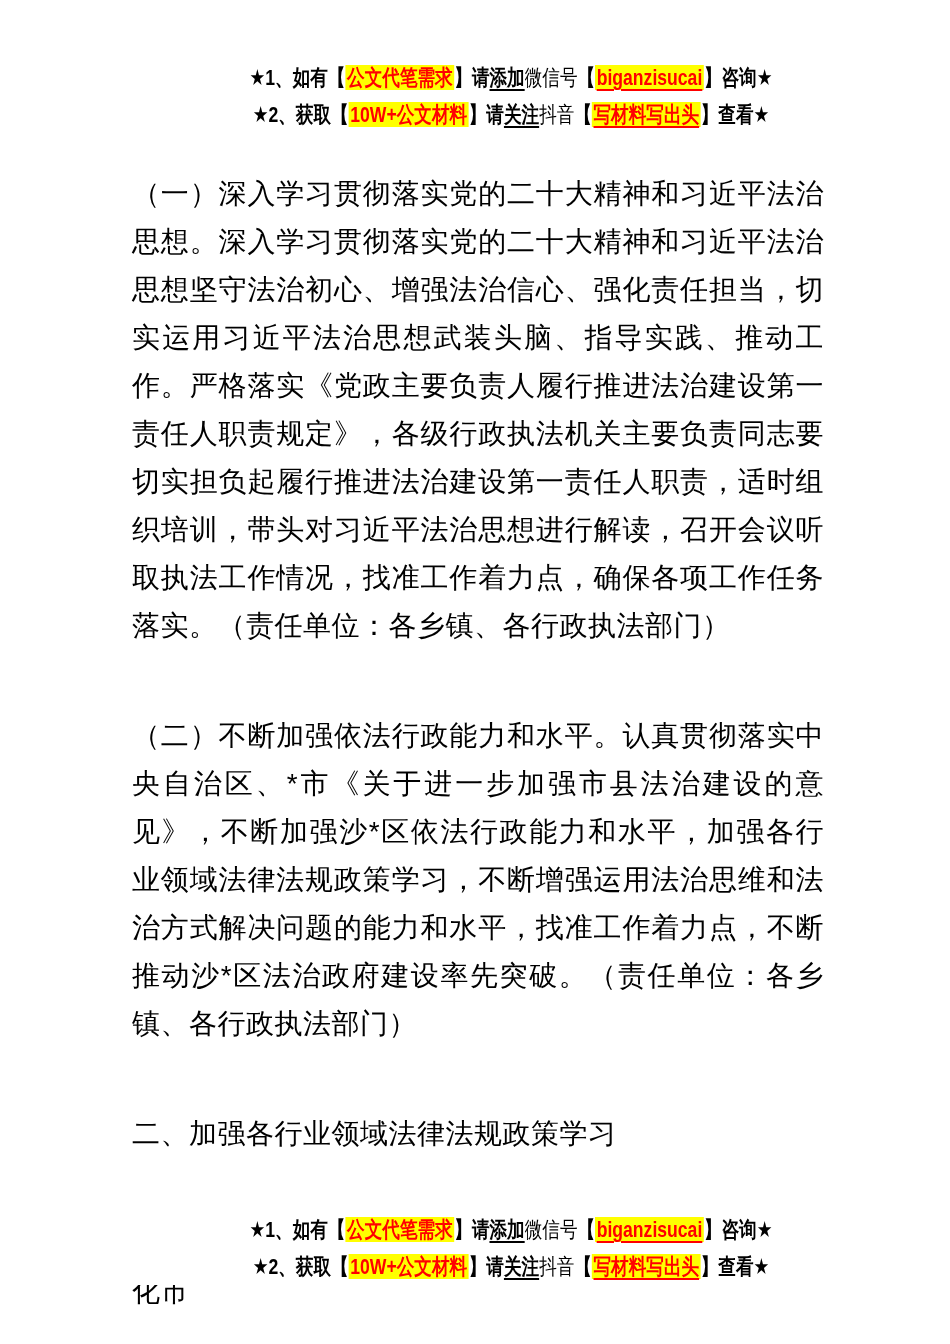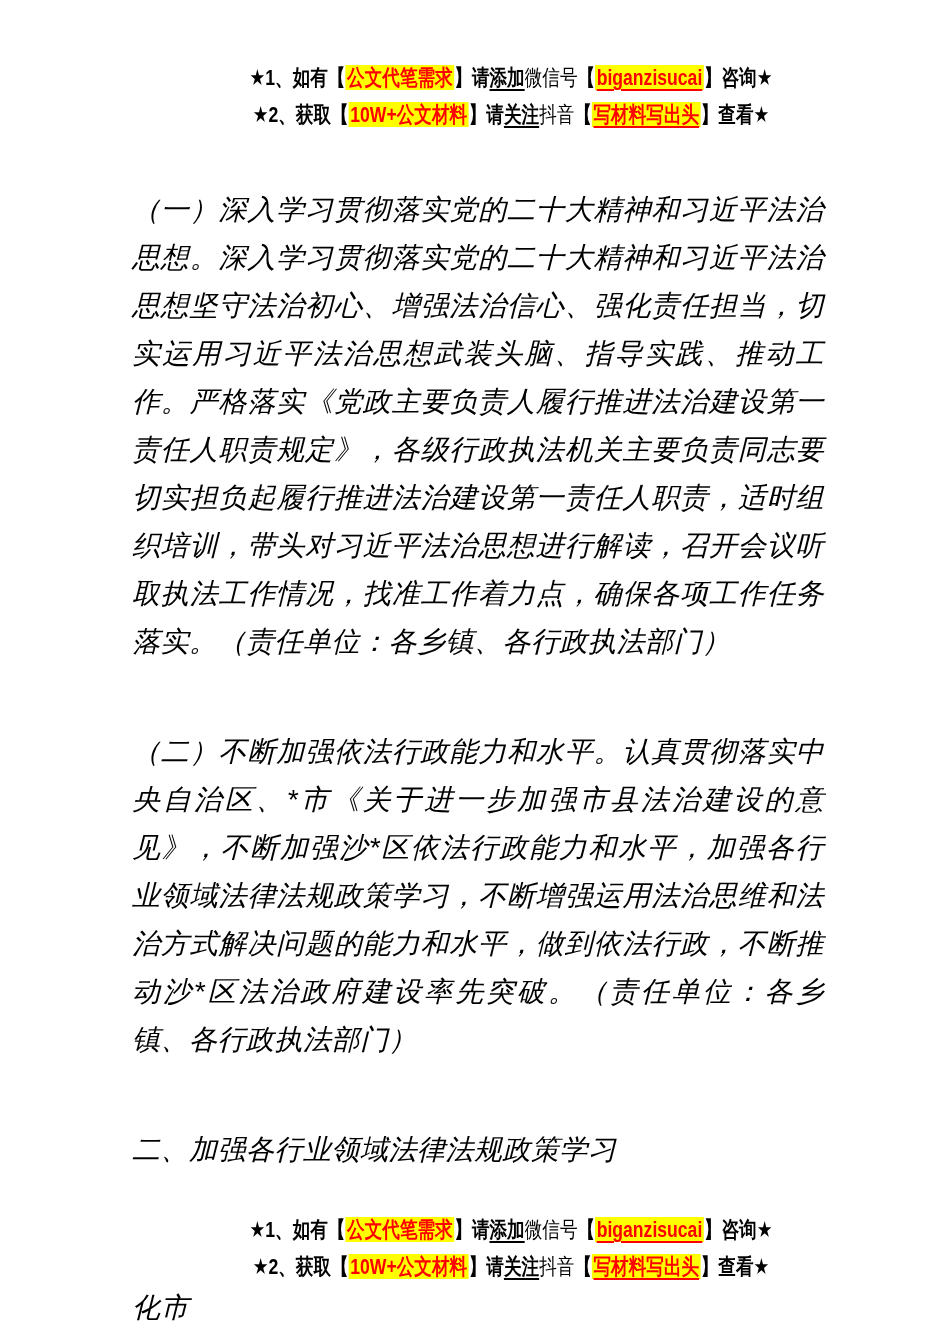--- a/index.html
+++ b/index.html
@@ -37,36 +37,36 @@
   .promo .reg { font-weight:400; }
   
   .content {
     position:absolute;
     left:132px; top:170px; width:692px;
     font-size:28px; line-height:48px;
     text-align:justify;
     text-justify:inter-character;
     letter-spacing:0.5px;
   }
-  .content p { margin:16px 0 62px 0;font-style:italic; }
+  .content p { margin:0 0 62px 0; }
   .content p:last-child { margin-bottom:0; }
 </style>
 </head>
 <body>
 
 <div class="page">
 
   <div class="promo promo-top">
     <div class="line"><span>★1、如有【</span><span class="hl">公文代笔需求</span><span>】请</span><span class="ul">添加</span><span class="reg">微信号</span><span>【</span><span class="hl ul">biganzisucai</span><span>】咨询★</span></div>
     <div class="line"><span>★2、获取【</span><span class="hl">10W+公文材料</span><span>】请</span><span class="ul">关注</span><span class="reg">抖音</span><span>【</span><span class="hl ul">写材料写出头</span><span>】查看★</span></div>
   </div>
 
   <div class="content">
     <p>（一）深入学习贯彻落实党的二十大精神和习近平法治思想。深入学习贯彻落实党的二十大精神和习近平法治思想坚守法治初心、增强法治信心、强化责任担当，切实运用习近平法治思想武装头脑、指导实践、推动工作。严格落实《党政主要负责人履行推进法治建设第一责任人职责规定》，各级行政执法机关主要负责同志要切实担负起履行推进法治建设第一责任人职责，适时组织培训，带头对习近平法治思想进行解读，召开会议听取执法工作情况，找准工作着力点，确保各项工作任务落实。（责任单位：各乡镇、各行政执法部门）</p>
-    <p>（二）不断加强依法行政能力和水平。认真贯彻落实中央自治区、*市《关于进一步加强市县法治建设的意见》，不断加强沙*区依法行政能力和水平，加强各行业领域法律法规政策学习，不断增强运用法治思维和法治方式解决问题的能力和水平，做到依法行政，不断推动沙*区法治政府建设率先突破。（责任单位：各乡镇、各行政执法部门）</p>
+    <p>（二）不断加强依法行政能力和水平。认真贯彻落实中央自治区、*市《关于进一步加强市县法治建设的意见》，不断加强沙*区依法行政能力和水平，加强各行业领域法律法规政策学习，不断增强运用法治思维和法治方式解决问题的能力和水平，找准工作着力点，不断推动沙*区法治政府建设率先突破。（责任单位：各乡镇、各行政执法部门）</p>
     <p>二、加强各行业领域法律法规政策学习</p>
     <p>（三）深化综合行政执法体制改革。严格落实《*市深化市</p>
   </div>
 
   <div class="promo promo-bottom">
     <div class="line"><span>★1、如有【</span><span class="hl">公文代笔需求</span><span>】请</span><span class="ul">添加</span><span class="reg">微信号</span><span>【</span><span class="hl ul">biganzisucai</span><span>】咨询★</span></div>
     <div class="line"><span>★2、获取【</span><span class="hl">10W+公文材料</span><span>】请</span><span class="ul">关注</span><span class="reg">抖音</span><span>【</span><span class="hl ul">写材料写出头</span><span>】查看★</span></div>
   </div>
 
 </div>

